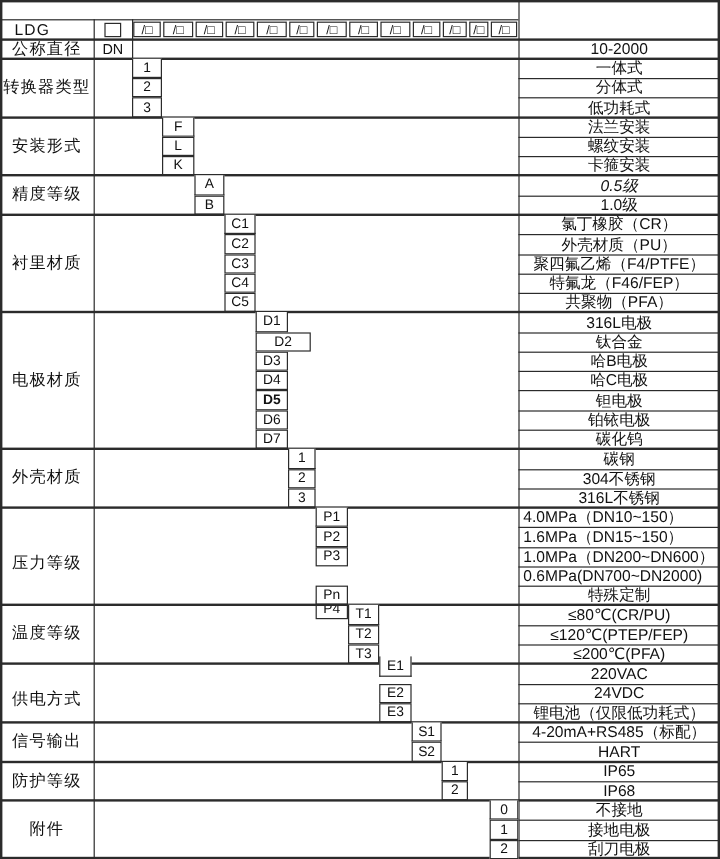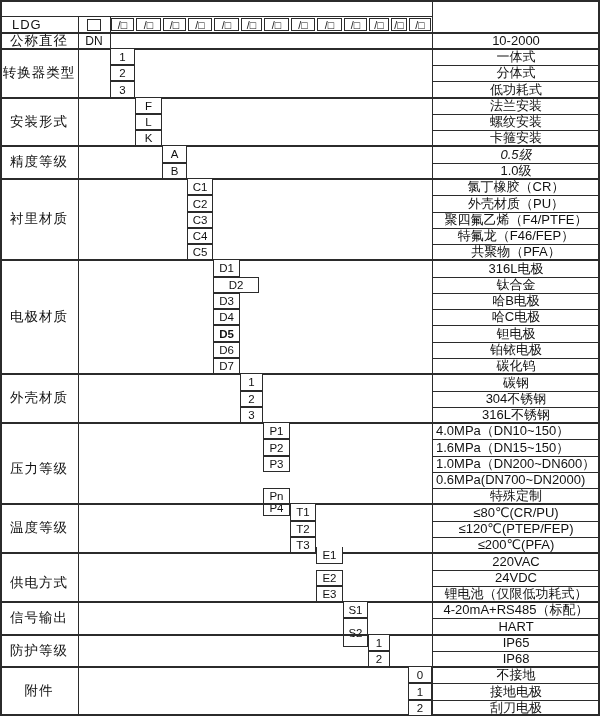--- a/index.html
+++ b/index.html
@@ -161,21 +161,21 @@
       <div class="code-box" style="left: 316px; top: 570px; width: 27px; height: 16px;">E2</div>
       <div class="code-box" style="left: 316px; top: 586px; width: 27px; height: 16px;">E3</div>
       <div class="cell desc" style="left: 433px; top: 553px; width: 166px; height: 17px;">220VAC</div>
       <div class="hline" style="left: 432px; top: 570px; width: 168px; height: 1px;"></div>
       <div class="cell desc" style="left: 433px; top: 570px; width: 166px; height: 16px;">24VDC</div>
       <div class="hline" style="left: 432px; top: 586px; width: 168px; height: 1px;"></div>
       <div class="cell desc" style="left: 433px; top: 586px; width: 166px; height: 16px;">锂电池（仅限低功耗式）</div>
       <div class="hline" style="left: 0px; top: 601px; width: 600px; height: 2px;"></div>
       <div class="cell sec-label" style="left: 0px; top: 602px; width: 78px; height: 33px;">信号输出</div>
       <div class="code-box" style="left: 343px; top: 602px; width: 25px; height: 16px; border-top: none;">S1</div>
-      <div class="code-box" style="left: 343px; top: 618px; width: 25px; height: 29px; text-align: center;">S2</div>
+      <div class="code-box" style="left: 343px; top: 618px; width: 25px; height: 17px; text-align: center;">S2</div>
       <div class="cell desc" style="left: 433px; top: 602px; width: 166px; height: 16px;">4-20mA+RS485（标配）</div>
       <div class="hline" style="left: 432px; top: 618px; width: 168px; height: 1px;"></div>
       <div class="cell desc" style="left: 433px; top: 618px; width: 166px; height: 17px;">HART</div>
       <div class="hline" style="left: 0px; top: 634px; width: 600px; height: 2px;"></div>
       <div class="cell sec-label" style="left: 0px; top: 635px; width: 78px; height: 32px;">防护等级</div>
       <div class="code-box" style="left: 368px; top: 635px; width: 22px; height: 16px; border-top: none;">1</div>
       <div class="code-box" style="left: 368px; top: 651px; width: 22px; height: 16px;">2</div>
       <div class="cell desc" style="left: 433px; top: 635px; width: 166px; height: 16px;">IP65</div>
       <div class="hline" style="left: 432px; top: 651px; width: 168px; height: 1px;"></div>
       <div class="cell desc" style="left: 433px; top: 651px; width: 166px; height: 16px;">IP68</div>

